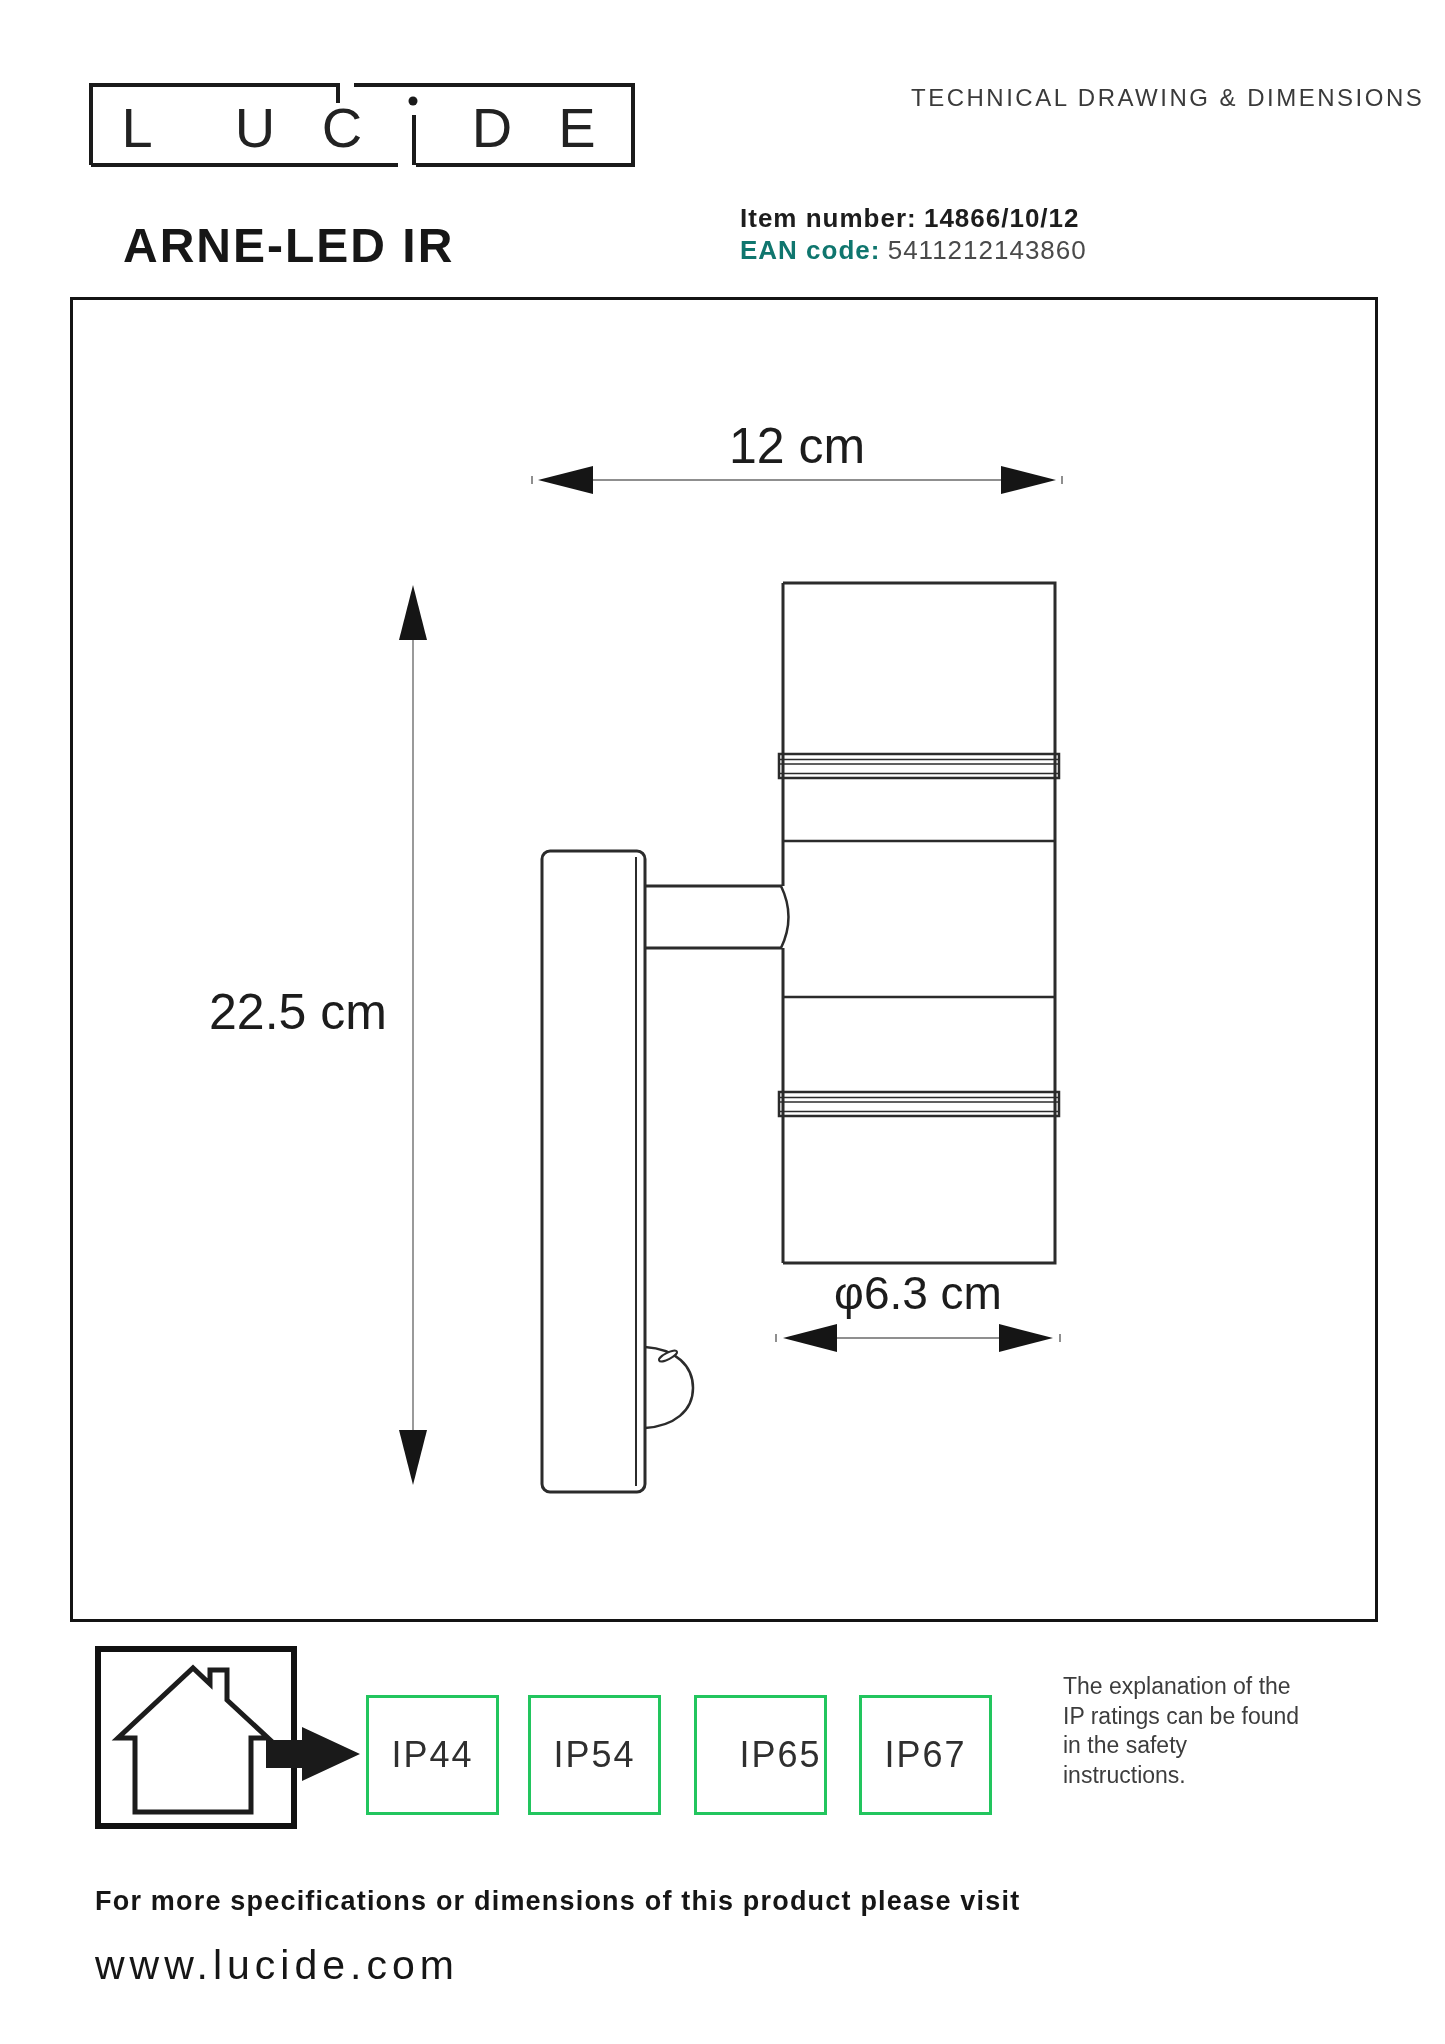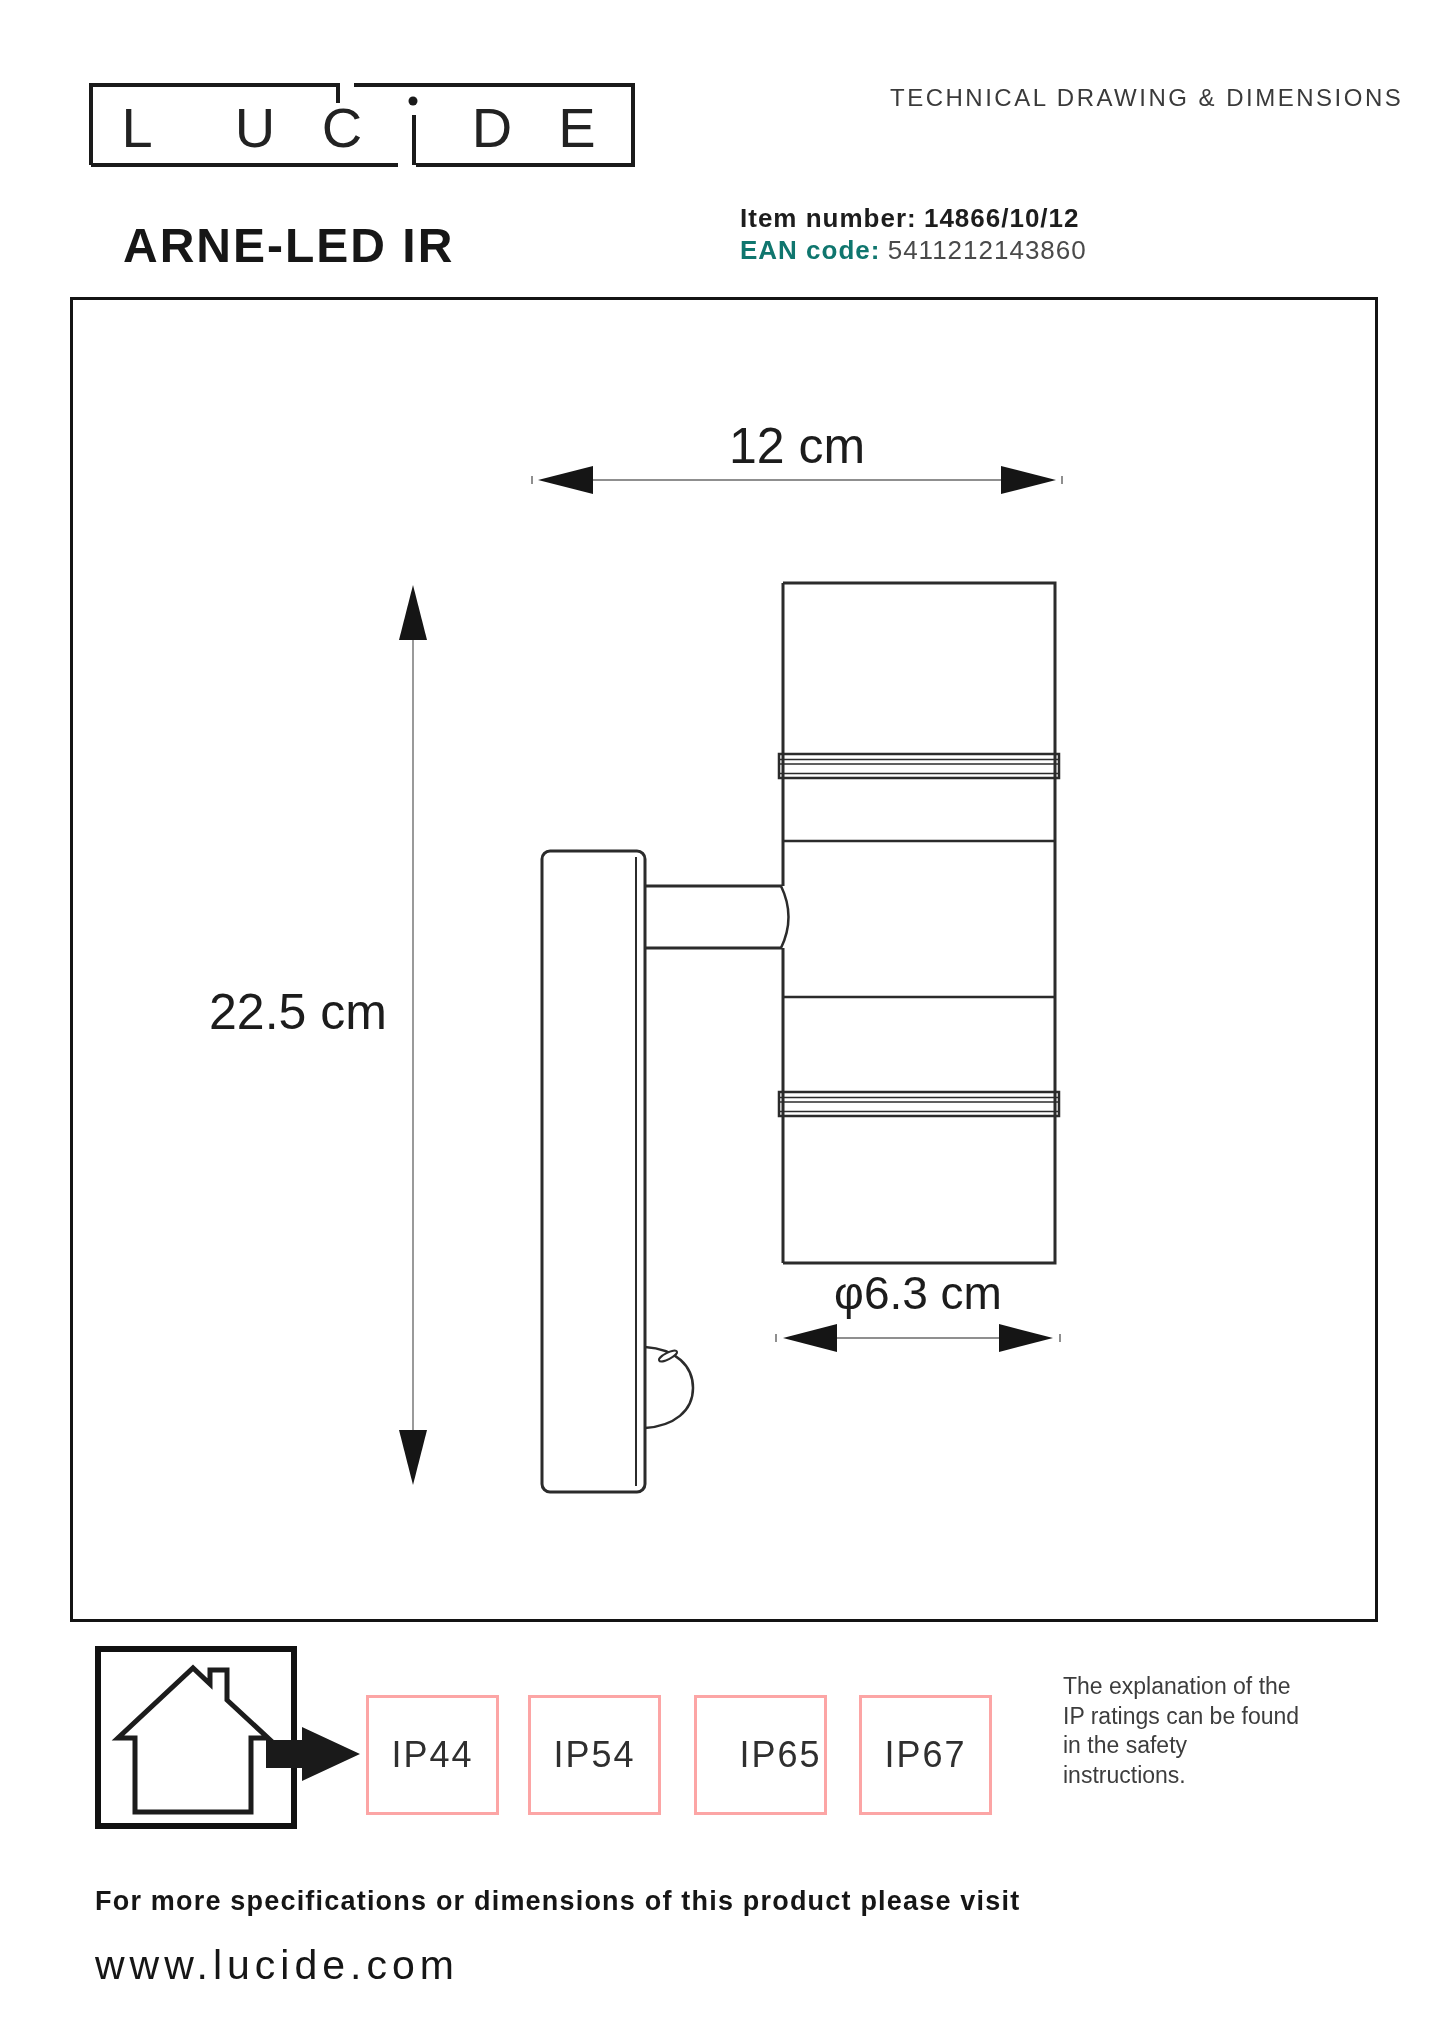--- a/index.html
+++ b/index.html
@@ -6,40 +6,40 @@
   .page{
     position:relative;
     width:1445px;height:2044px;
     background:#ffffff;
     font-family:"Liberation Sans", sans-serif;
     color:#1a1a1a;
     overflow:hidden;
   }
   .abs{position:absolute;}
   .doc-title{
-    left:890px;top:84px;
+    left:911px;top:84px;
     font-size:24px;font-weight:300;letter-spacing:2.5px;
     color:#3a3a3a;white-space:nowrap;
   }
   .product-name{
     left:104px;top:218px;
     font-size:48px;font-weight:bold;letter-spacing:2px;
     color:#161616;white-space:nowrap;margin-left:19px;
   }
   .item-block{left:740px;top:202px;font-size:26px;line-height:32px;white-space:nowrap;}
   .item-label{font-weight:bold;letter-spacing:1px;color:#1d1d1d;}
   .item-value{font-weight:bold;letter-spacing:1px;color:#1d1d1d;}
   .ean-label{font-weight:bold;letter-spacing:1px;color:#0f766e;}
   .ean-value{font-weight:300;letter-spacing:1px;color:#4a4a4a;}
   .drawing-frame{left:70px;top:297px;}
   .house-frame{left:95px;top:1646px;}
   .arrow-frame{left:260px;top:1720px;}
   .ip-box{
     top:1695px;width:133px;height:120px;
-    border:3px solid #fca5a5;box-sizing:border-box;
+    border:3px solid #22c55e;box-sizing:border-box;
     display:flex;align-items:center;justify-content:center;
     font-size:36px;font-weight:300;letter-spacing:2px;color:#2f2f2f;
   }
   .ip-note{
     left:1063px;top:1672px;
     font-size:23px;line-height:29.5px;font-weight:300;
     color:#3d3d3d;white-space:nowrap;
   }
   .footer-line1{
     left:95px;top:1886px;

